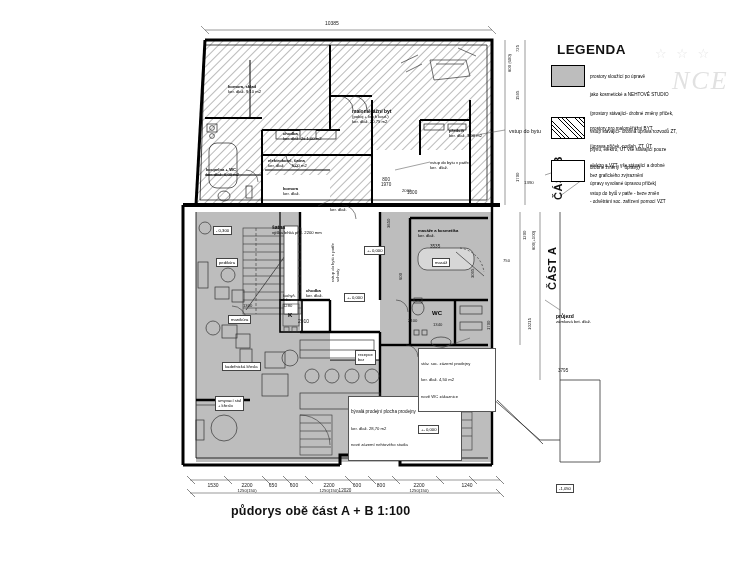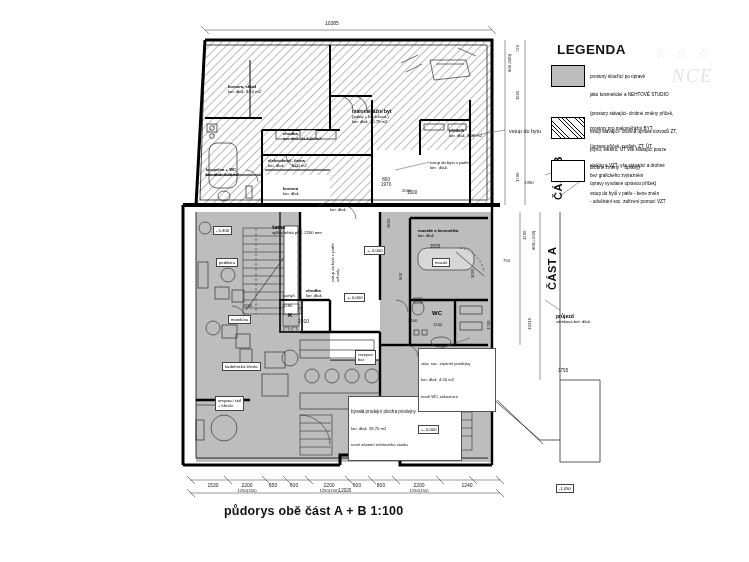--- a/index.html
+++ b/index.html
@@ -18,21 +18,21 @@
   .legend-row{position:absolute;font-size:4.6px;line-height:1.32;white-space:pre;color:#000;}
   .sw{position:absolute;border:0.8px solid #000;}
   .sw.gray{background:#bdbdbd;}
   .sw.hatch{background:
      repeating-linear-gradient(45deg,#000 0 0.5px,rgba(0,0,0,0) 0.5px 3px),#fff;}
   .sw.plain{background:#fff;}
   .partlabel{position:absolute;font-size:11px;font-weight:bold;letter-spacing:0.5px;
      transform-origin:0 0;transform:rotate(-90deg);}
   .title{position:absolute;font-size:12.5px;font-weight:bold;letter-spacing:0.2px;}
   .wm{position:absolute;color:rgba(120,120,120,0.22);font-family:"Liberation Serif",serif;
-      font-size:18px;font-style:italic;letter-spacing:2px;pointer-events:none;}
+      font-size:26px;font-style:italic;letter-spacing:2px;pointer-events:none;}
   .wmstars{position:absolute;color:rgba(120,120,120,0.20);font-size:13px;pointer-events:none;letter-spacing:3px;}
   .callout{position:absolute;background:#fff;border:0.5px solid #555;font-size:4.2px;
      line-height:1.3;padding:1px 2px;white-space:pre;}
   .arrowlbl{position:absolute;font-size:4.6px;white-space:pre;}
 </style>
 </head>
 <body>
 
 <div class="plan">
 
@@ -413,15 +413,15 @@
 
   <div class="sw plain" style="left:551px;top:160px;width:32px;height:20px;"></div>
   <div class="legend-row" style="left:590px;top:161px;">
     <div>bez grafického zvýraznění</div>
     <div>vstup do bytů v patře - beze změn</div>
   </div>
 
   <div class="wmstars" style="left:655px;top:46px;">☆ ☆ ☆</div>
   <div class="wm" style="left:672px;top:66px;">NCE</div>
 
-  <div class="title" style="left:224px;top:504px;">půdorys obě část A + B  1:100</div>
+  <div class="title" style="left:231px;top:504px;">půdorys obě část A + B  1:100</div>
 
 </div>
 
 </body></html>

